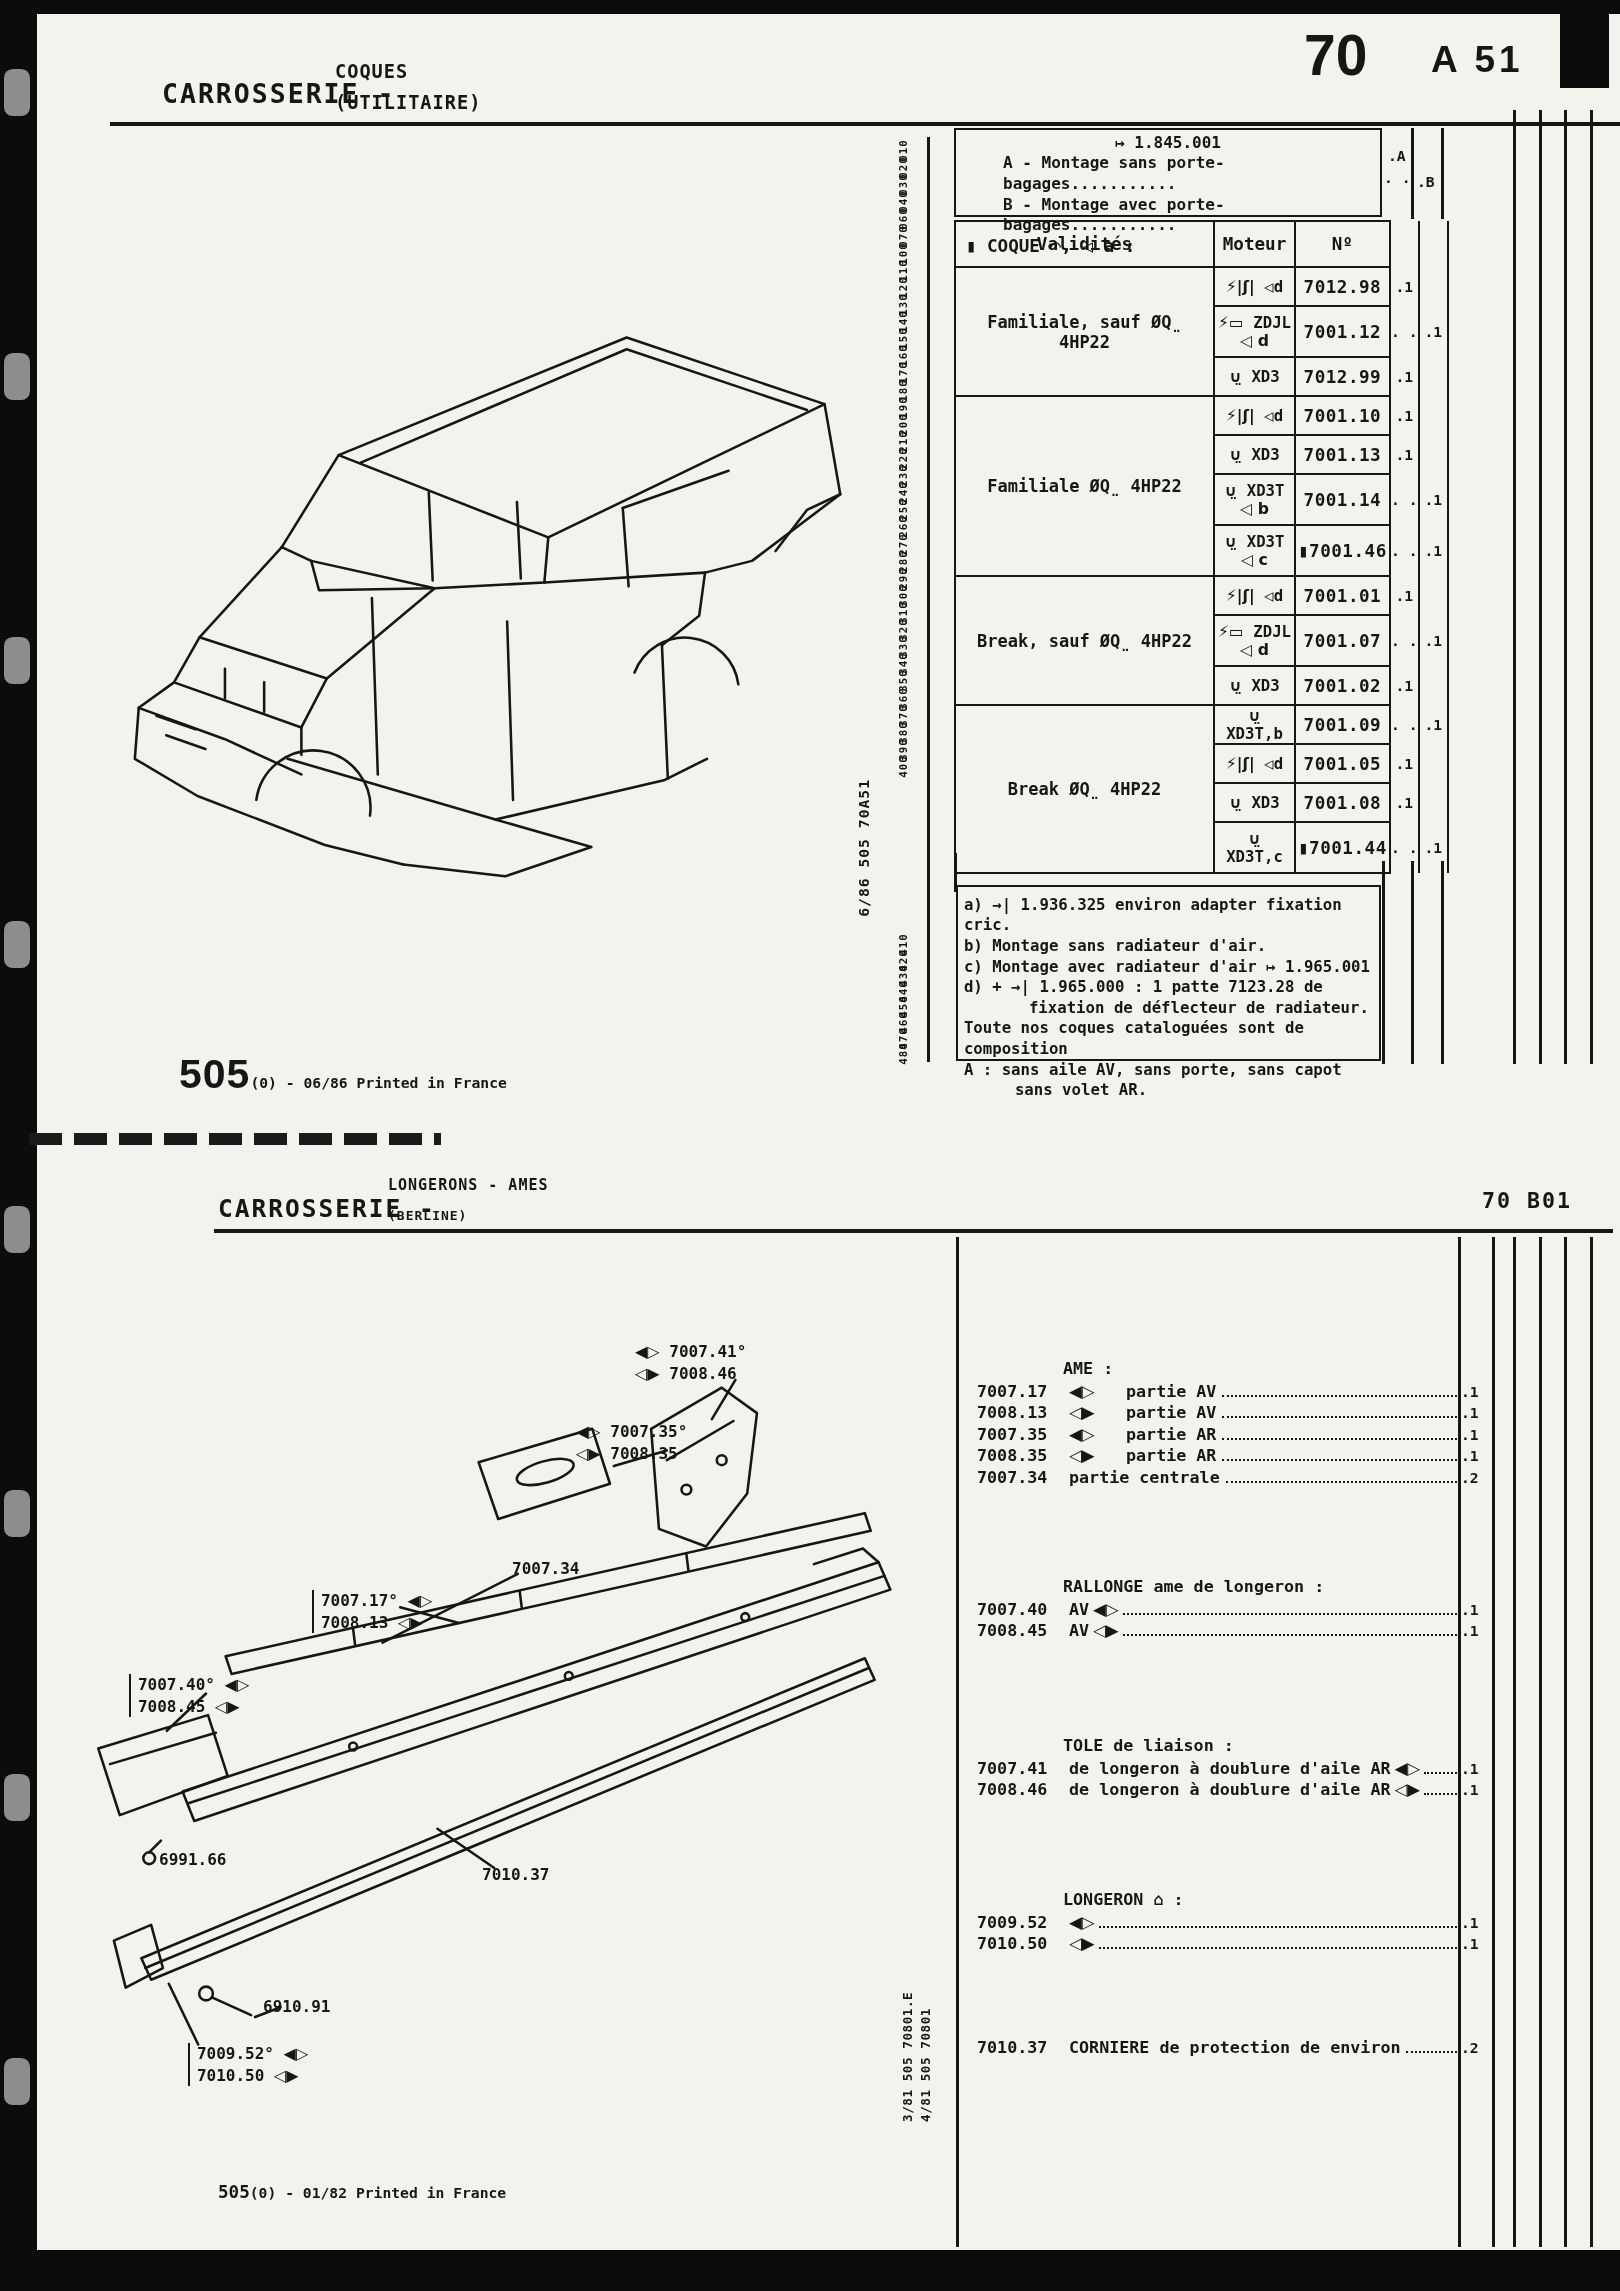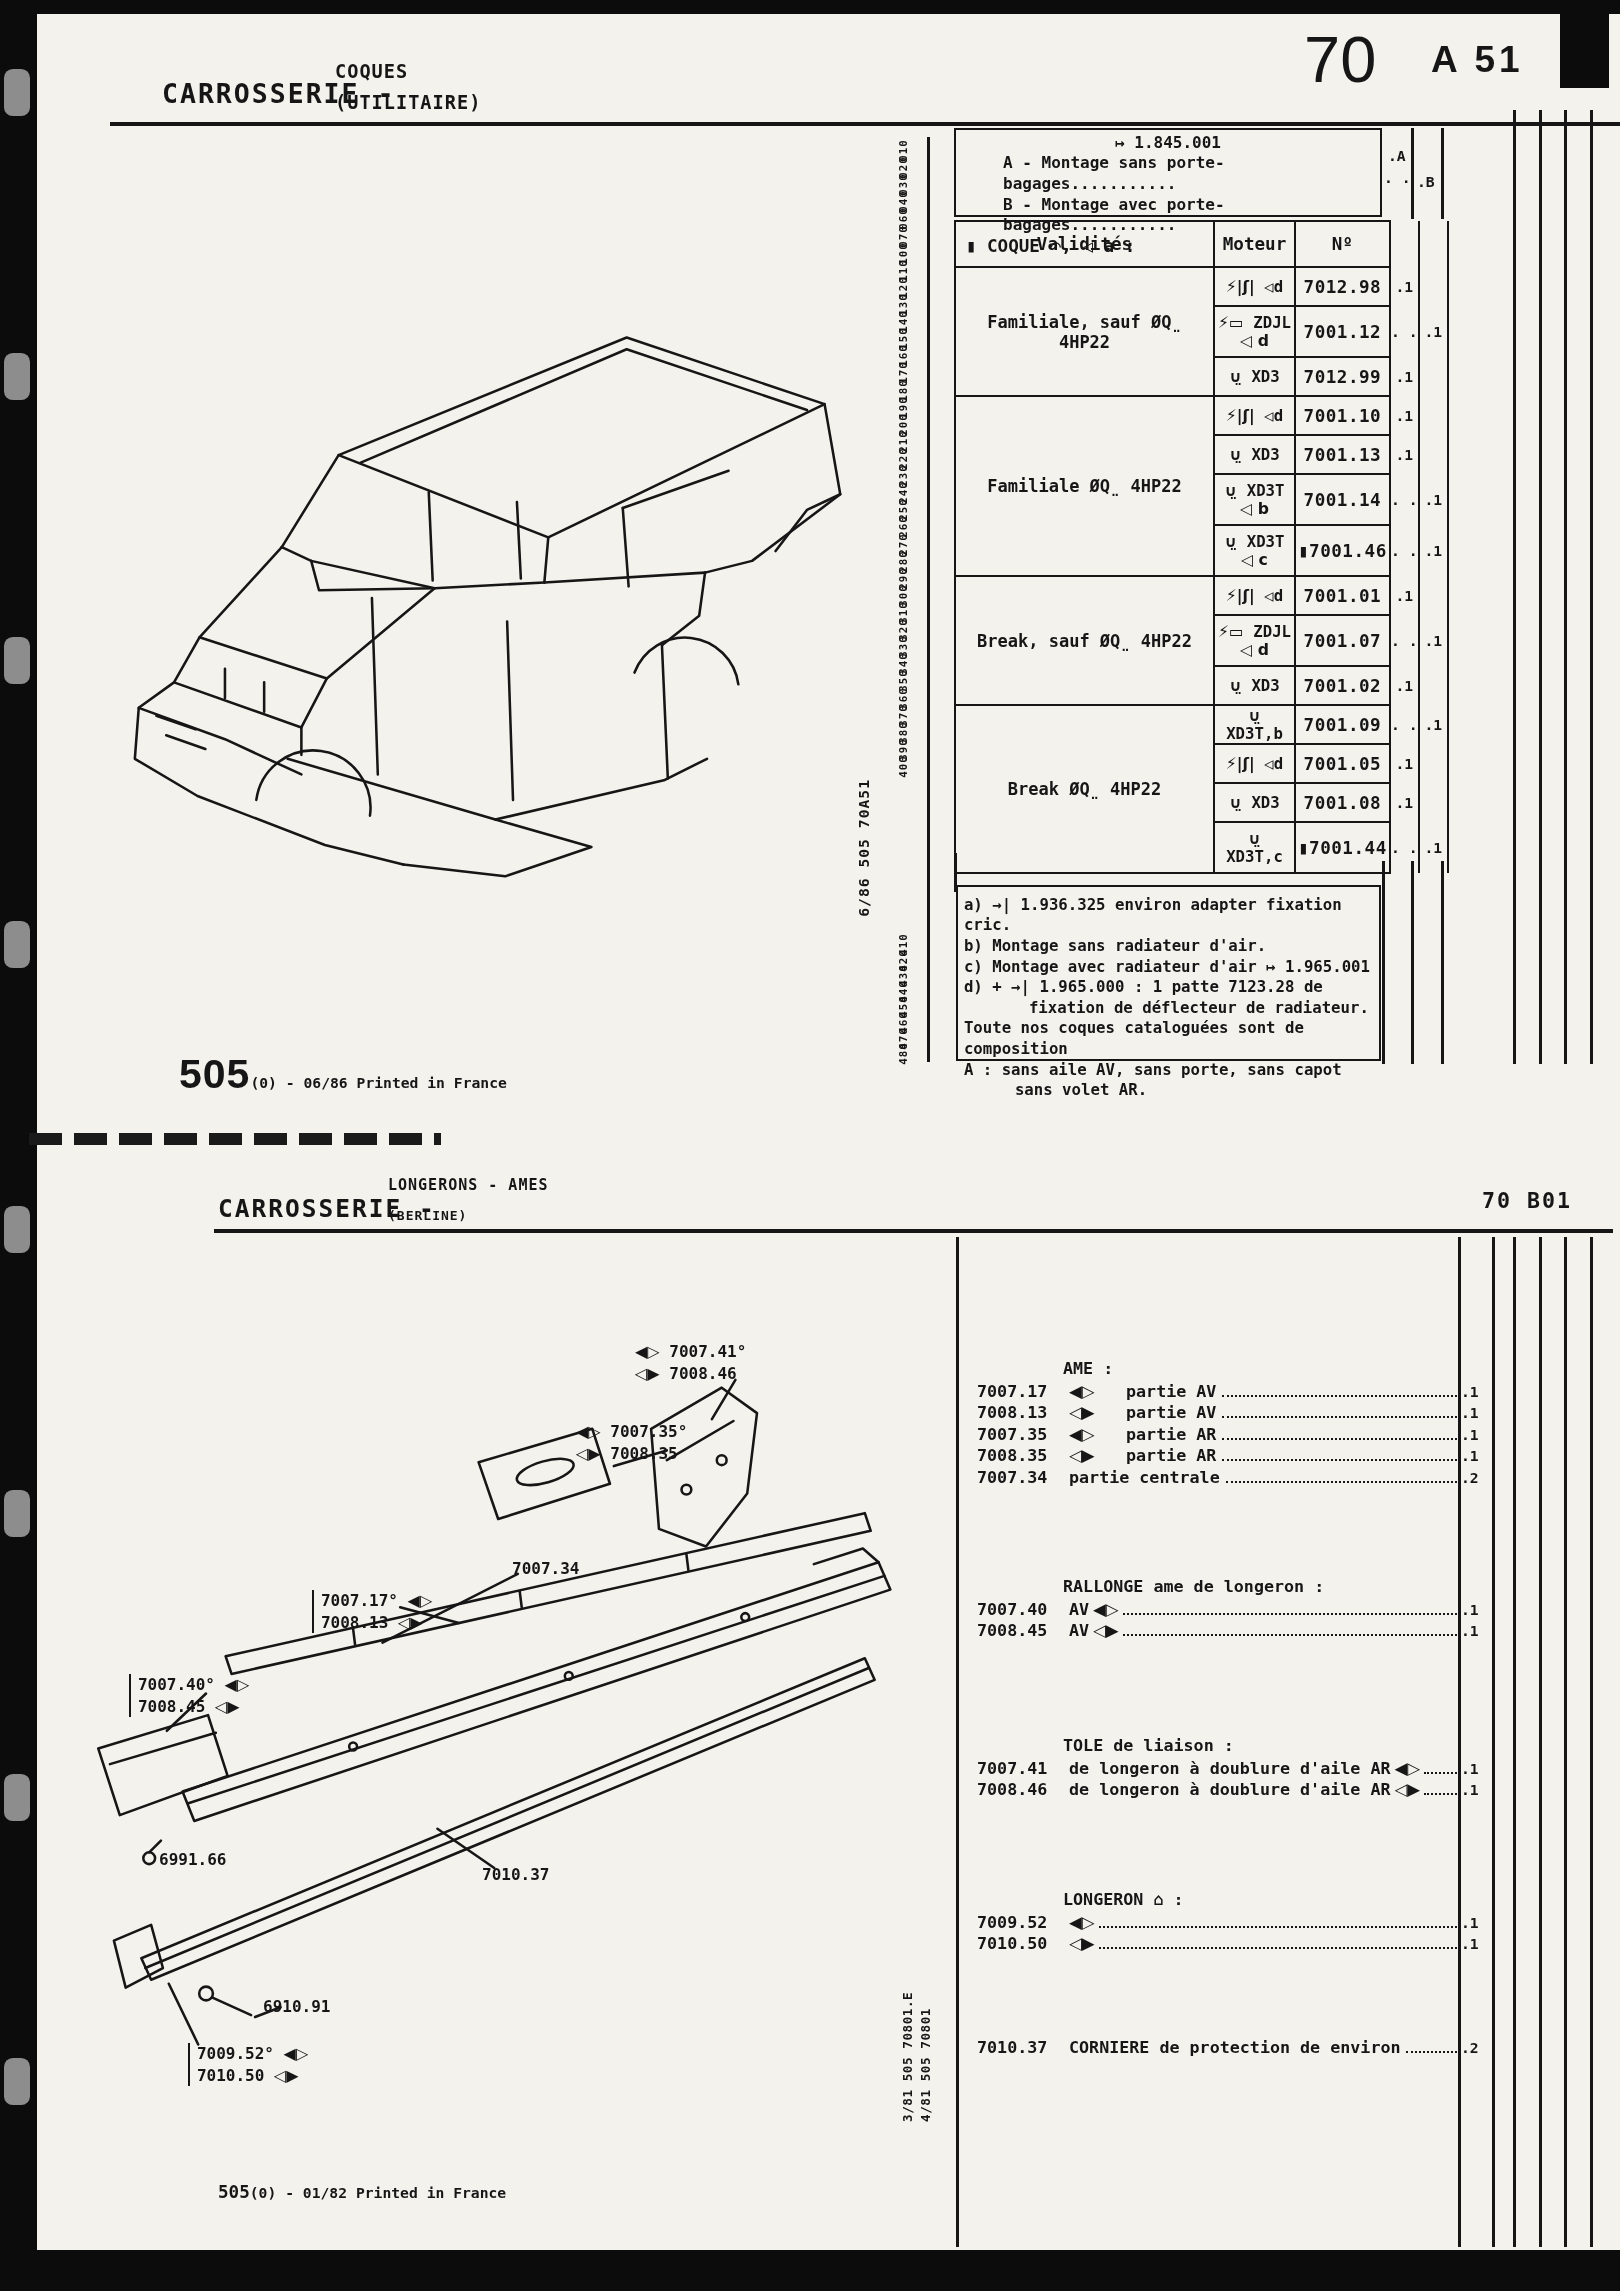--- a/index.html
+++ b/index.html
@@ -7,21 +7,21 @@
         font-family:"DejaVu Sans Mono","DejaVu Sans",monospace;color:#161616;font-weight:bold;}
   .abs{position:absolute;}
   .line{position:absolute;background:#161616;}
   .blk{position:absolute;background:#0c0c0c;}
   .sans{font-family:"Liberation Sans","DejaVu Sans",sans-serif;}
   .sprocket{position:absolute;left:3.9px;width:26.5px;height:47px;background:#8d8d8d;border-radius:8.8px;}
   
   .h1-title{left:162px;top:78px;font-size:26.5px;letter-spacing:2px;}
   .h1-l1{left:335px;top:61px;font-size:18.6px;letter-spacing:1px;}
   .h1-l2{left:335px;top:92px;font-size:18.6px;letter-spacing:1px;}
-  .corner70{left:1304px;top:21.6px;font-size:65px;font-weight:normal;}
+  .corner70{left:1304px;top:21.6px;font-size:57px;font-weight:bold;}
   .cornerA51{left:1431px;top:39px;font-size:37px;font-weight:bold;letter-spacing:3.9px;}
   
   .introbox{left:954px;top:128px;width:428px;height:89px;border:2.9px solid #161616;box-sizing:border-box;
             font-size:16px;line-height:20.6px;padding-top:2.9px;}
   .introbox .ctr{text-align:center;}
   .introbox .ind{padding-left:47px;}
   .introbox .coq{padding-left:9.8px;font-size:17.6px;}
   
   table.parts{border-collapse:collapse;position:absolute;left:954px;top:220px;table-layout:fixed;}
   table.parts td{border:2.5px solid #161616;box-sizing:border-box;padding:0 2px;text-align:center;vertical-align:middle;}

